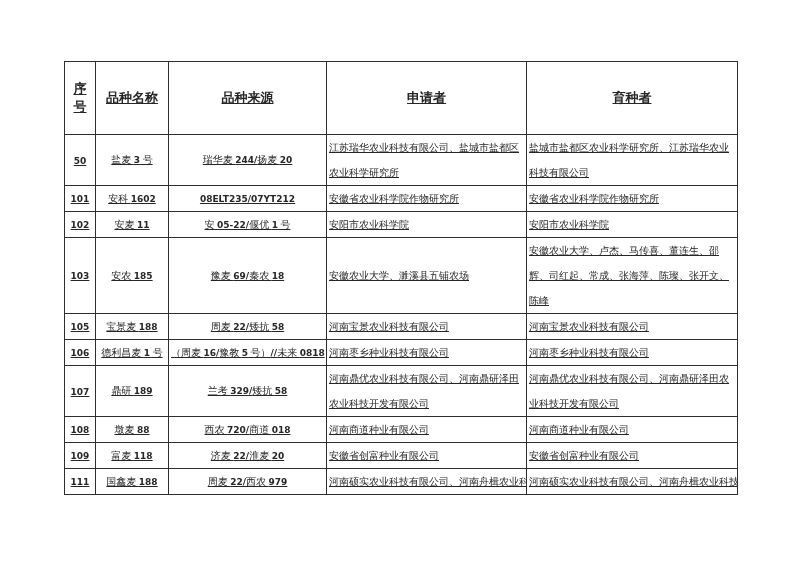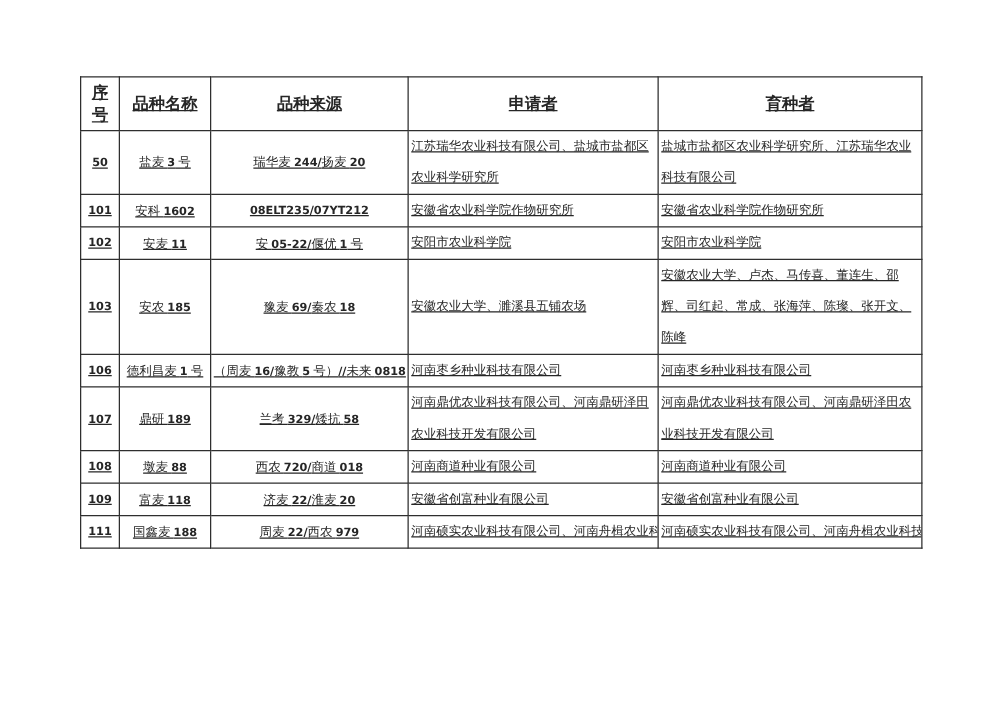--- a/index.html
+++ b/index.html
@@ -29,21 +29,21 @@
   .variety-table td {
     border: 1px solid #2e2e2e;
     overflow: hidden;
   }
   .variety-table th {
     font-size: 13px;
     font-weight: bold;
     height: 40px;
     text-align: center;
     line-height: 1.35;
-    padding: 1px 2px;
+    padding: 16px 2px;
     vertical-align: middle;
   }
   .variety-table th.th-no {
     padding: 0 8px; 
   }
   .variety-table td {
     font-size: 10px;
     height: 24px;
     vertical-align: middle;
     padding: 0 2px;
@@ -129,20 +129,27 @@
 
   <tr>
     <td class="c-no emphasize-digits"><b>103</b></td>
     <td class="c-name emphasize-digits">安农 <b>185</b></td>
     <td class="c-source emphasize-digits">豫麦 <b>69/</b>秦农 <b>18</b></td>
     <td class="c-applicant">安徽农业大学、濉溪县五铺农场</td>
     <td class="c-breeder">安徽农业大学、卢杰、马传喜、董连生、邵辉、司红起、常成、张海萍、陈璨、张开文、陈峰</td>
   </tr>
 
 
+  <tr>
+    <td class="c-no emphasize-digits"><b>105</b></td>
+    <td class="c-name emphasize-digits">宝景麦 <b>188</b></td>
+    <td class="c-source emphasize-digits">周麦 <b>22/</b>矮抗 <b>58</b></td>
+    <td class="c-applicant">河南宝景农业科技有限公司</td>
+    <td class="c-breeder">河南宝景农业科技有限公司</td>
+  </tr>
 
   <tr>
     <td class="c-no emphasize-digits"><b>106</b></td>
     <td class="c-name emphasize-digits">德利昌麦 <b>1</b> 号</td>
     <td class="c-source emphasize-digits">（周麦 <b>16/</b>豫教 <b>5</b> 号）<b>//</b>未来 <b>0818</b></td>
     <td class="c-applicant">河南枣乡种业科技有限公司</td>
     <td class="c-breeder">河南枣乡种业科技有限公司</td>
   </tr>
 
   <tr>

